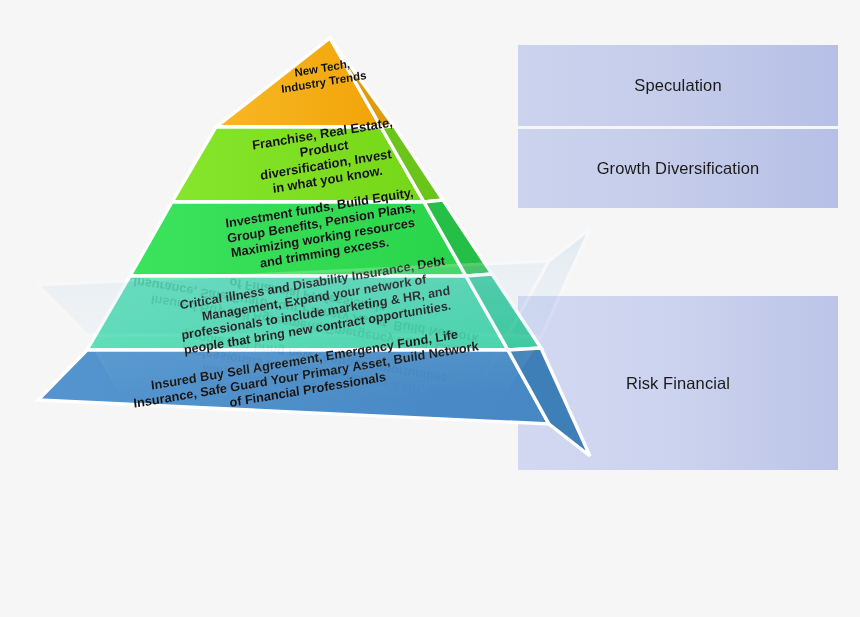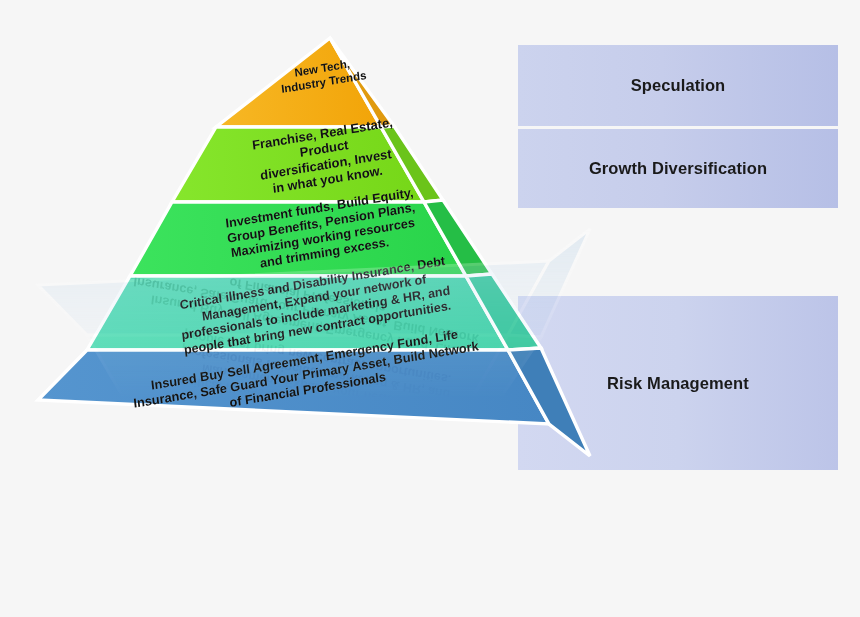--- a/index.html
+++ b/index.html
@@ -23,21 +23,20 @@
     background: linear-gradient(to right, #ccd3ee 0%, #c6cdeb 45%, #b6bfe6 100%);
     display: flex;
     align-items: center;
     justify-content: center;
   }
   .panel-label {
     font-size: 16.5px;
     color: #1a1a1a;
     letter-spacing: .1px;
     white-space: nowrap;
-    font-weight: bold;
   }
   #panel-0 { top: 45px;  height: 81px; }
   #panel-1 { top: 129px; height: 79px; }
   #panel-2 { top: 211px; height: 82px; }
   #panel-3 { top: 296px; height: 174px;
              background: linear-gradient(to right, #d2d8f1 0%, #ccd3ee 50%, #bcc4e8 100%); }
 
   
   #pyramid-wrap {
     position: absolute;
@@ -92,21 +91,21 @@
 
 <div id="stage">
 
   <div class="panel" id="panel-0">
     <span class="panel-label">Speculation</span>
   </div>
   <div class="panel" id="panel-1">
     <span class="panel-label">Growth Diversification</span>
   </div>
   <div class="panel" id="panel-3">
-    <span class="panel-label">Risk Management</span>
+    <span class="panel-label">Risk Financial</span>
   </div>
 
   <div id="pyramid-wrap">
 
     <svg id="pyramid-svg" width="620" height="500" viewBox="0 0 620 500">
       <defs>
         <linearGradient id="gT0" x1="0" y1="0" x2="1" y2="0">
           <stop offset="0" stop-color="#F7B825"></stop>
             <stop offset="1" stop-color="#F2A408"></stop>
         </linearGradient>

